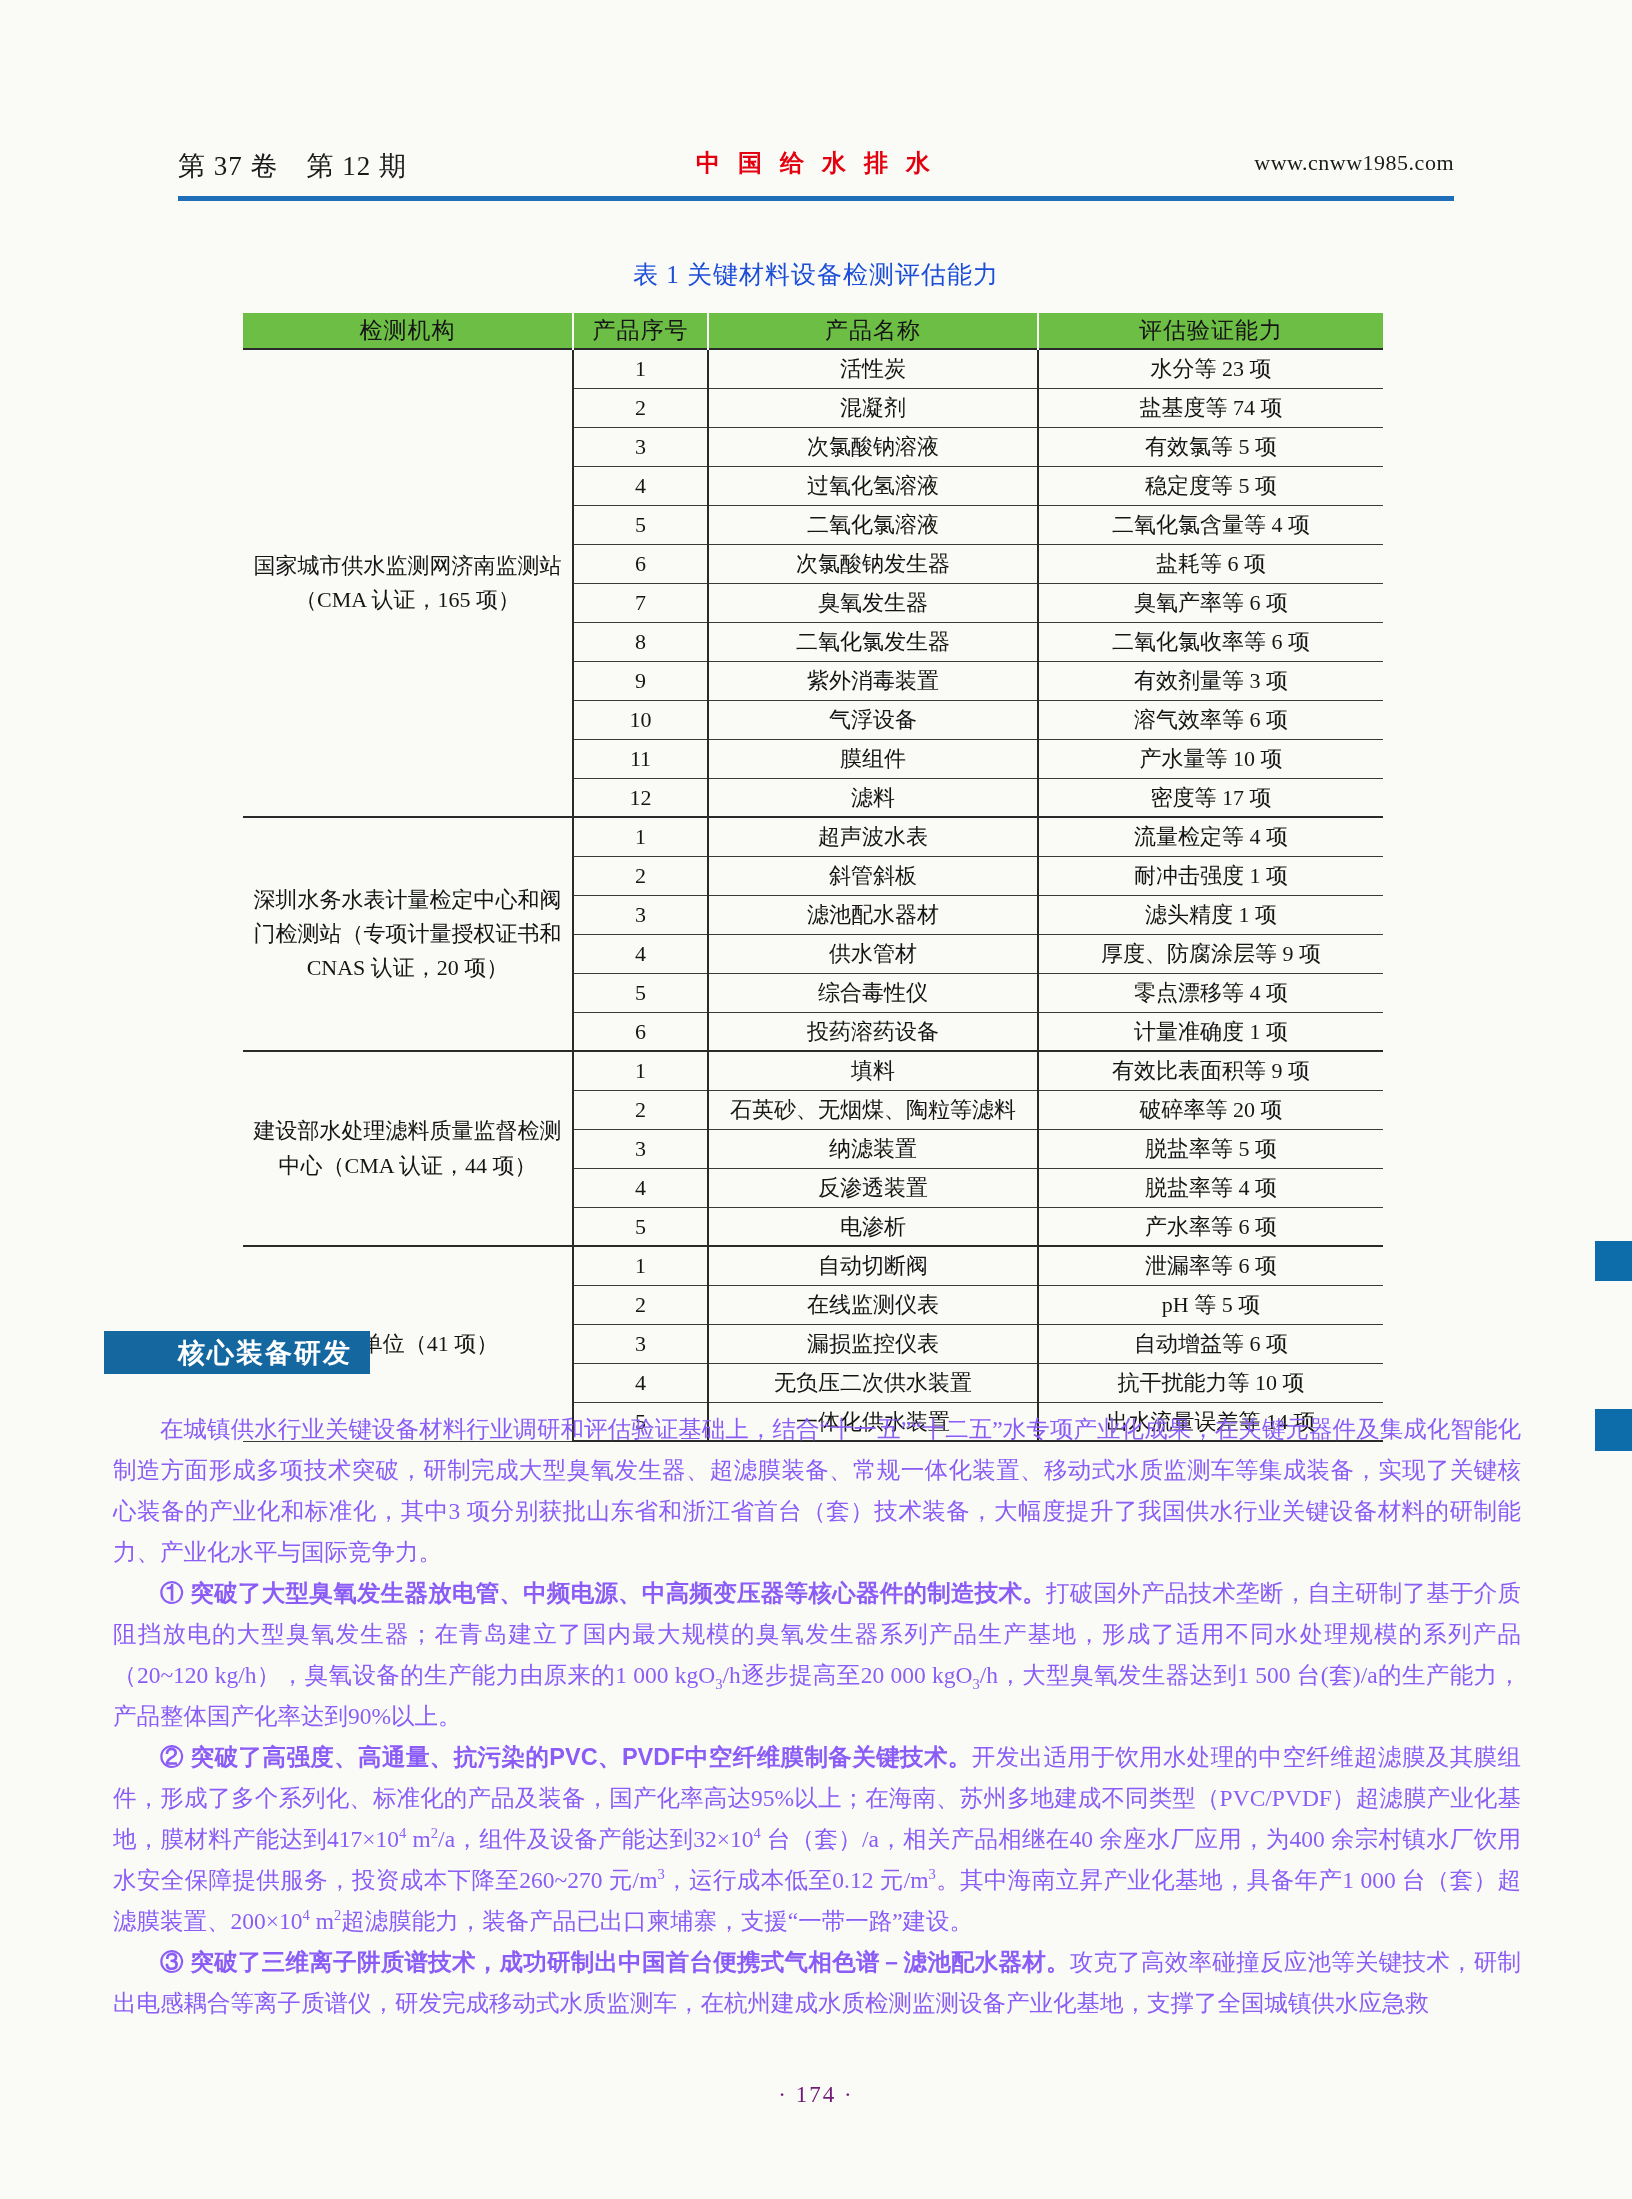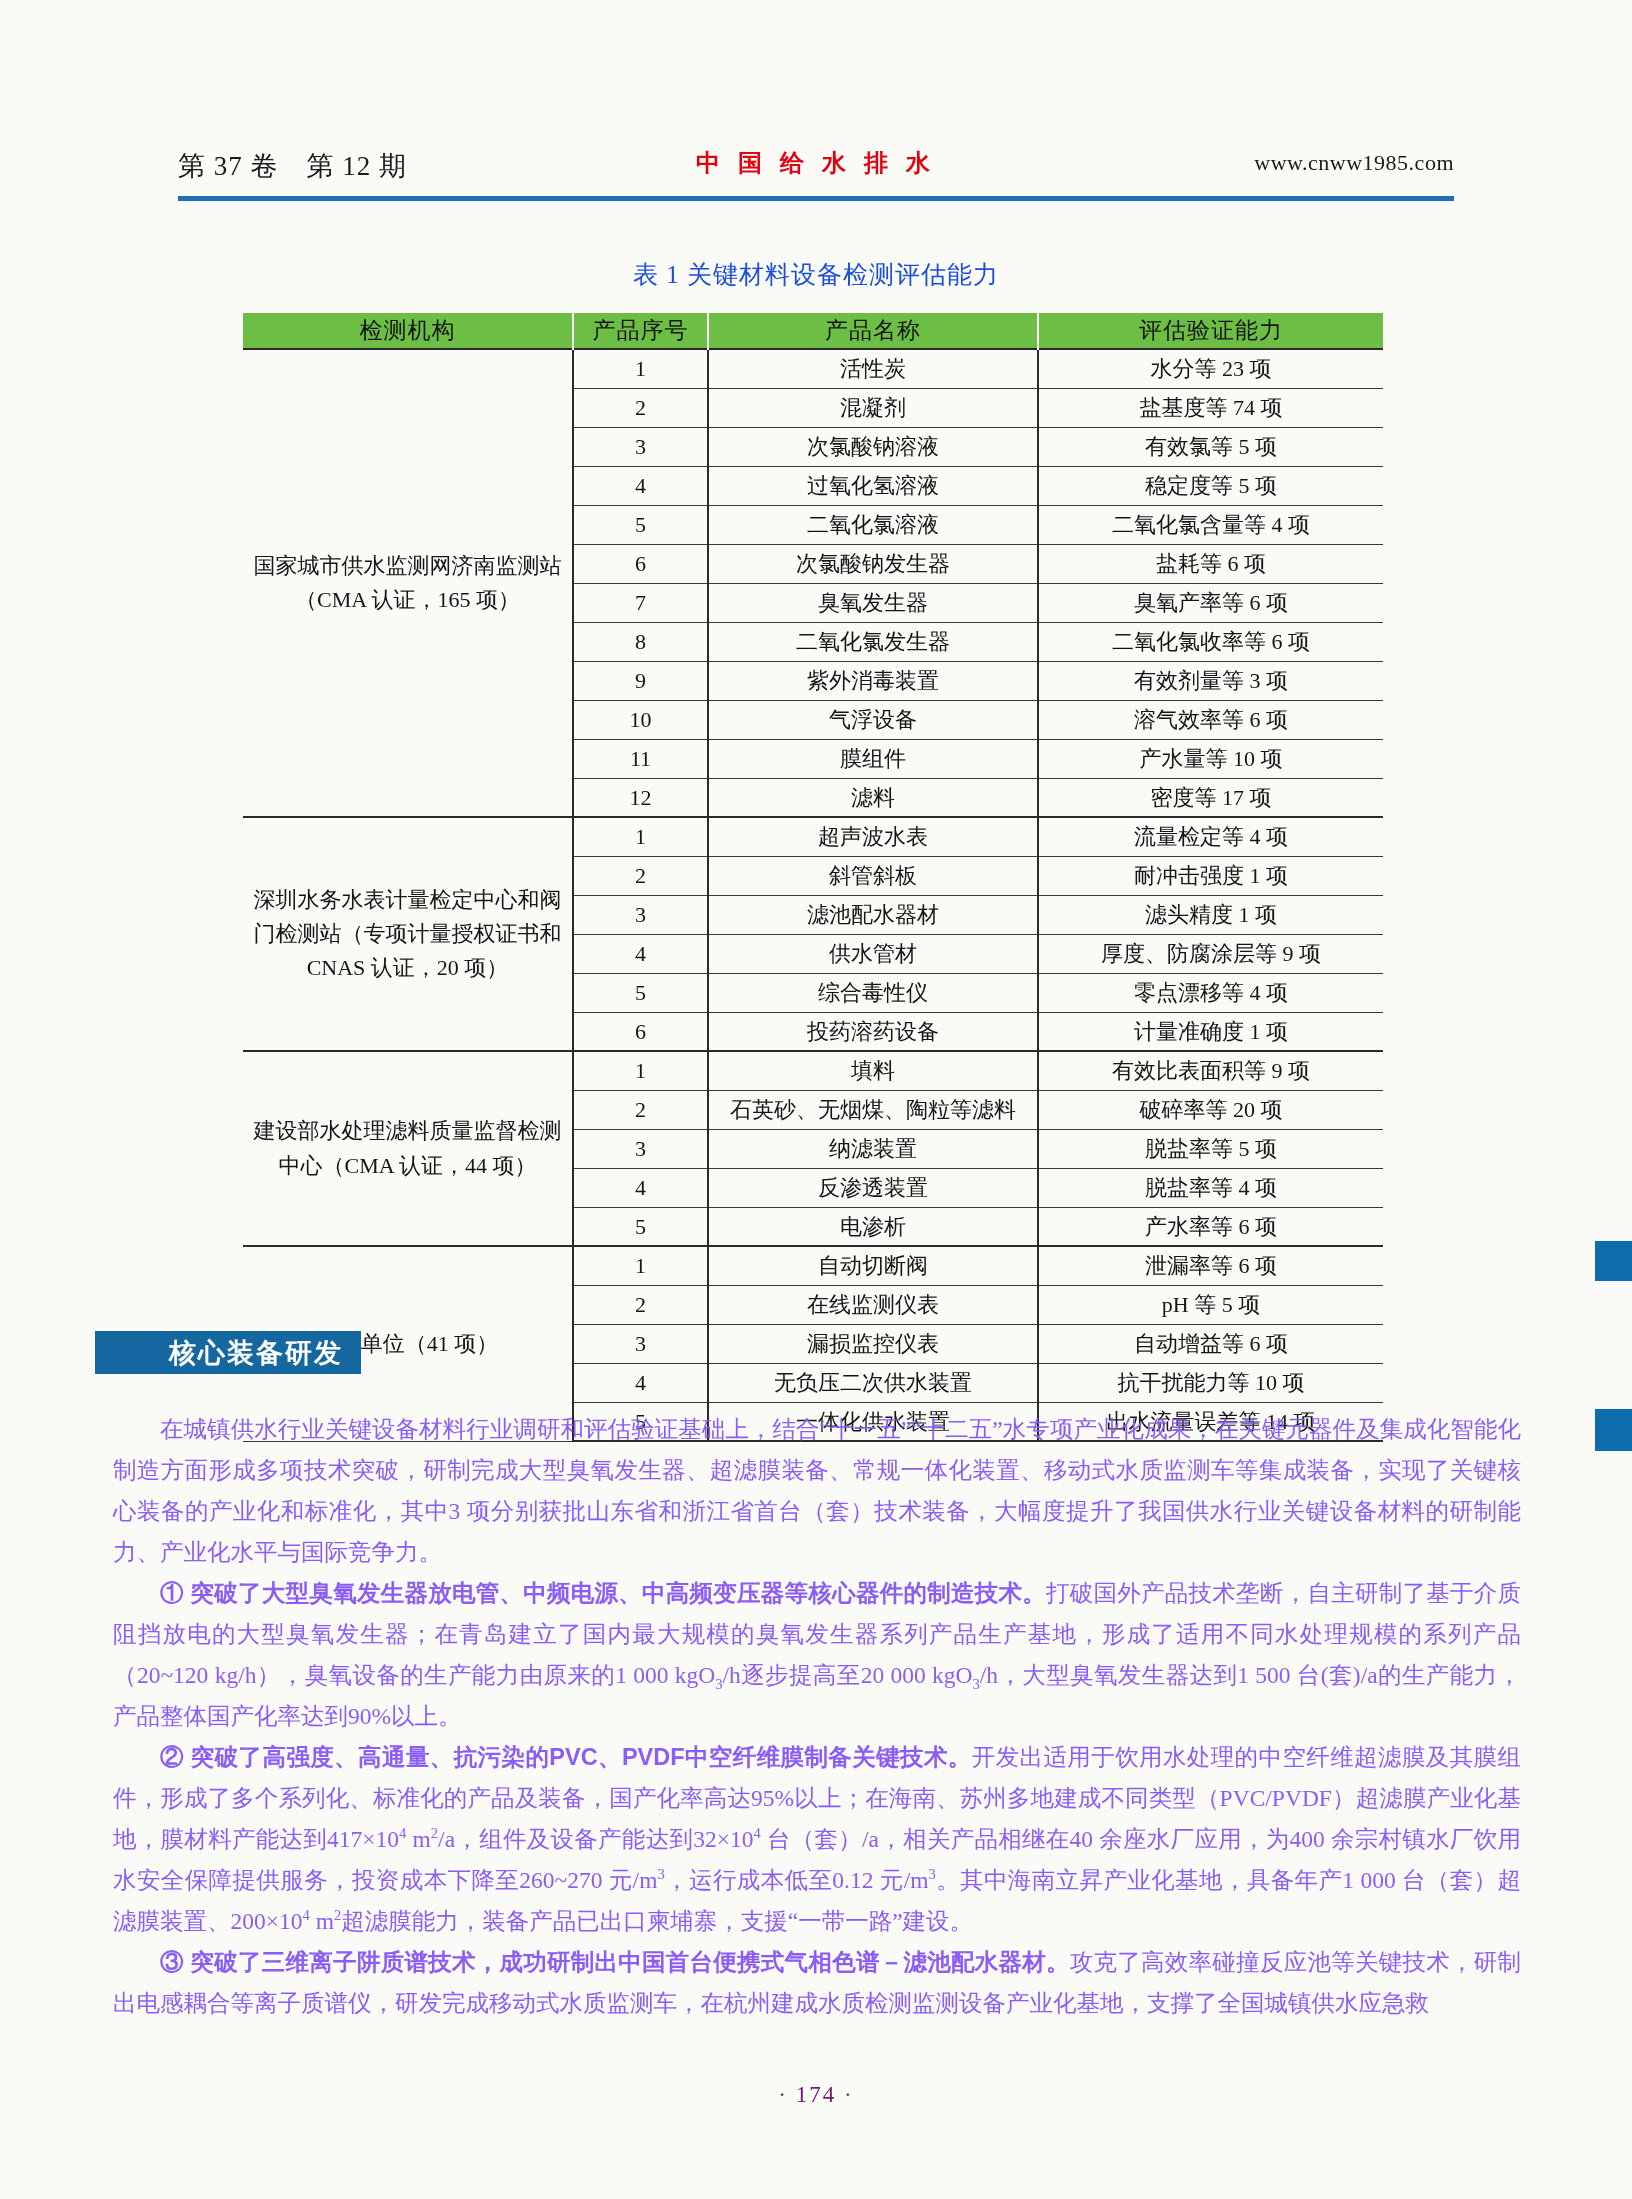--- a/index.html
+++ b/index.html
@@ -130,21 +130,21 @@
     line-height: 1.55;
     padding: 4px 10px;
     font-size: 22px;
   }
   table.cap-table tr.group-start td { border-top: 2px solid #2a2a2a; }
   table.cap-table tr.last-row td { border-bottom: 2px solid #2a2a2a; }
 
   
   .sec-banner {
     position: absolute;
-    left: 95px;
+    left: 104px;
     top: 1331px;
     height: 43px;
     background: #14679f;
     padding: 0 18px 0 74px;
     display: flex;
     align-items: center;
   }
   .sec-banner span {
     color: #ffffff;
     font-size: 27px;

